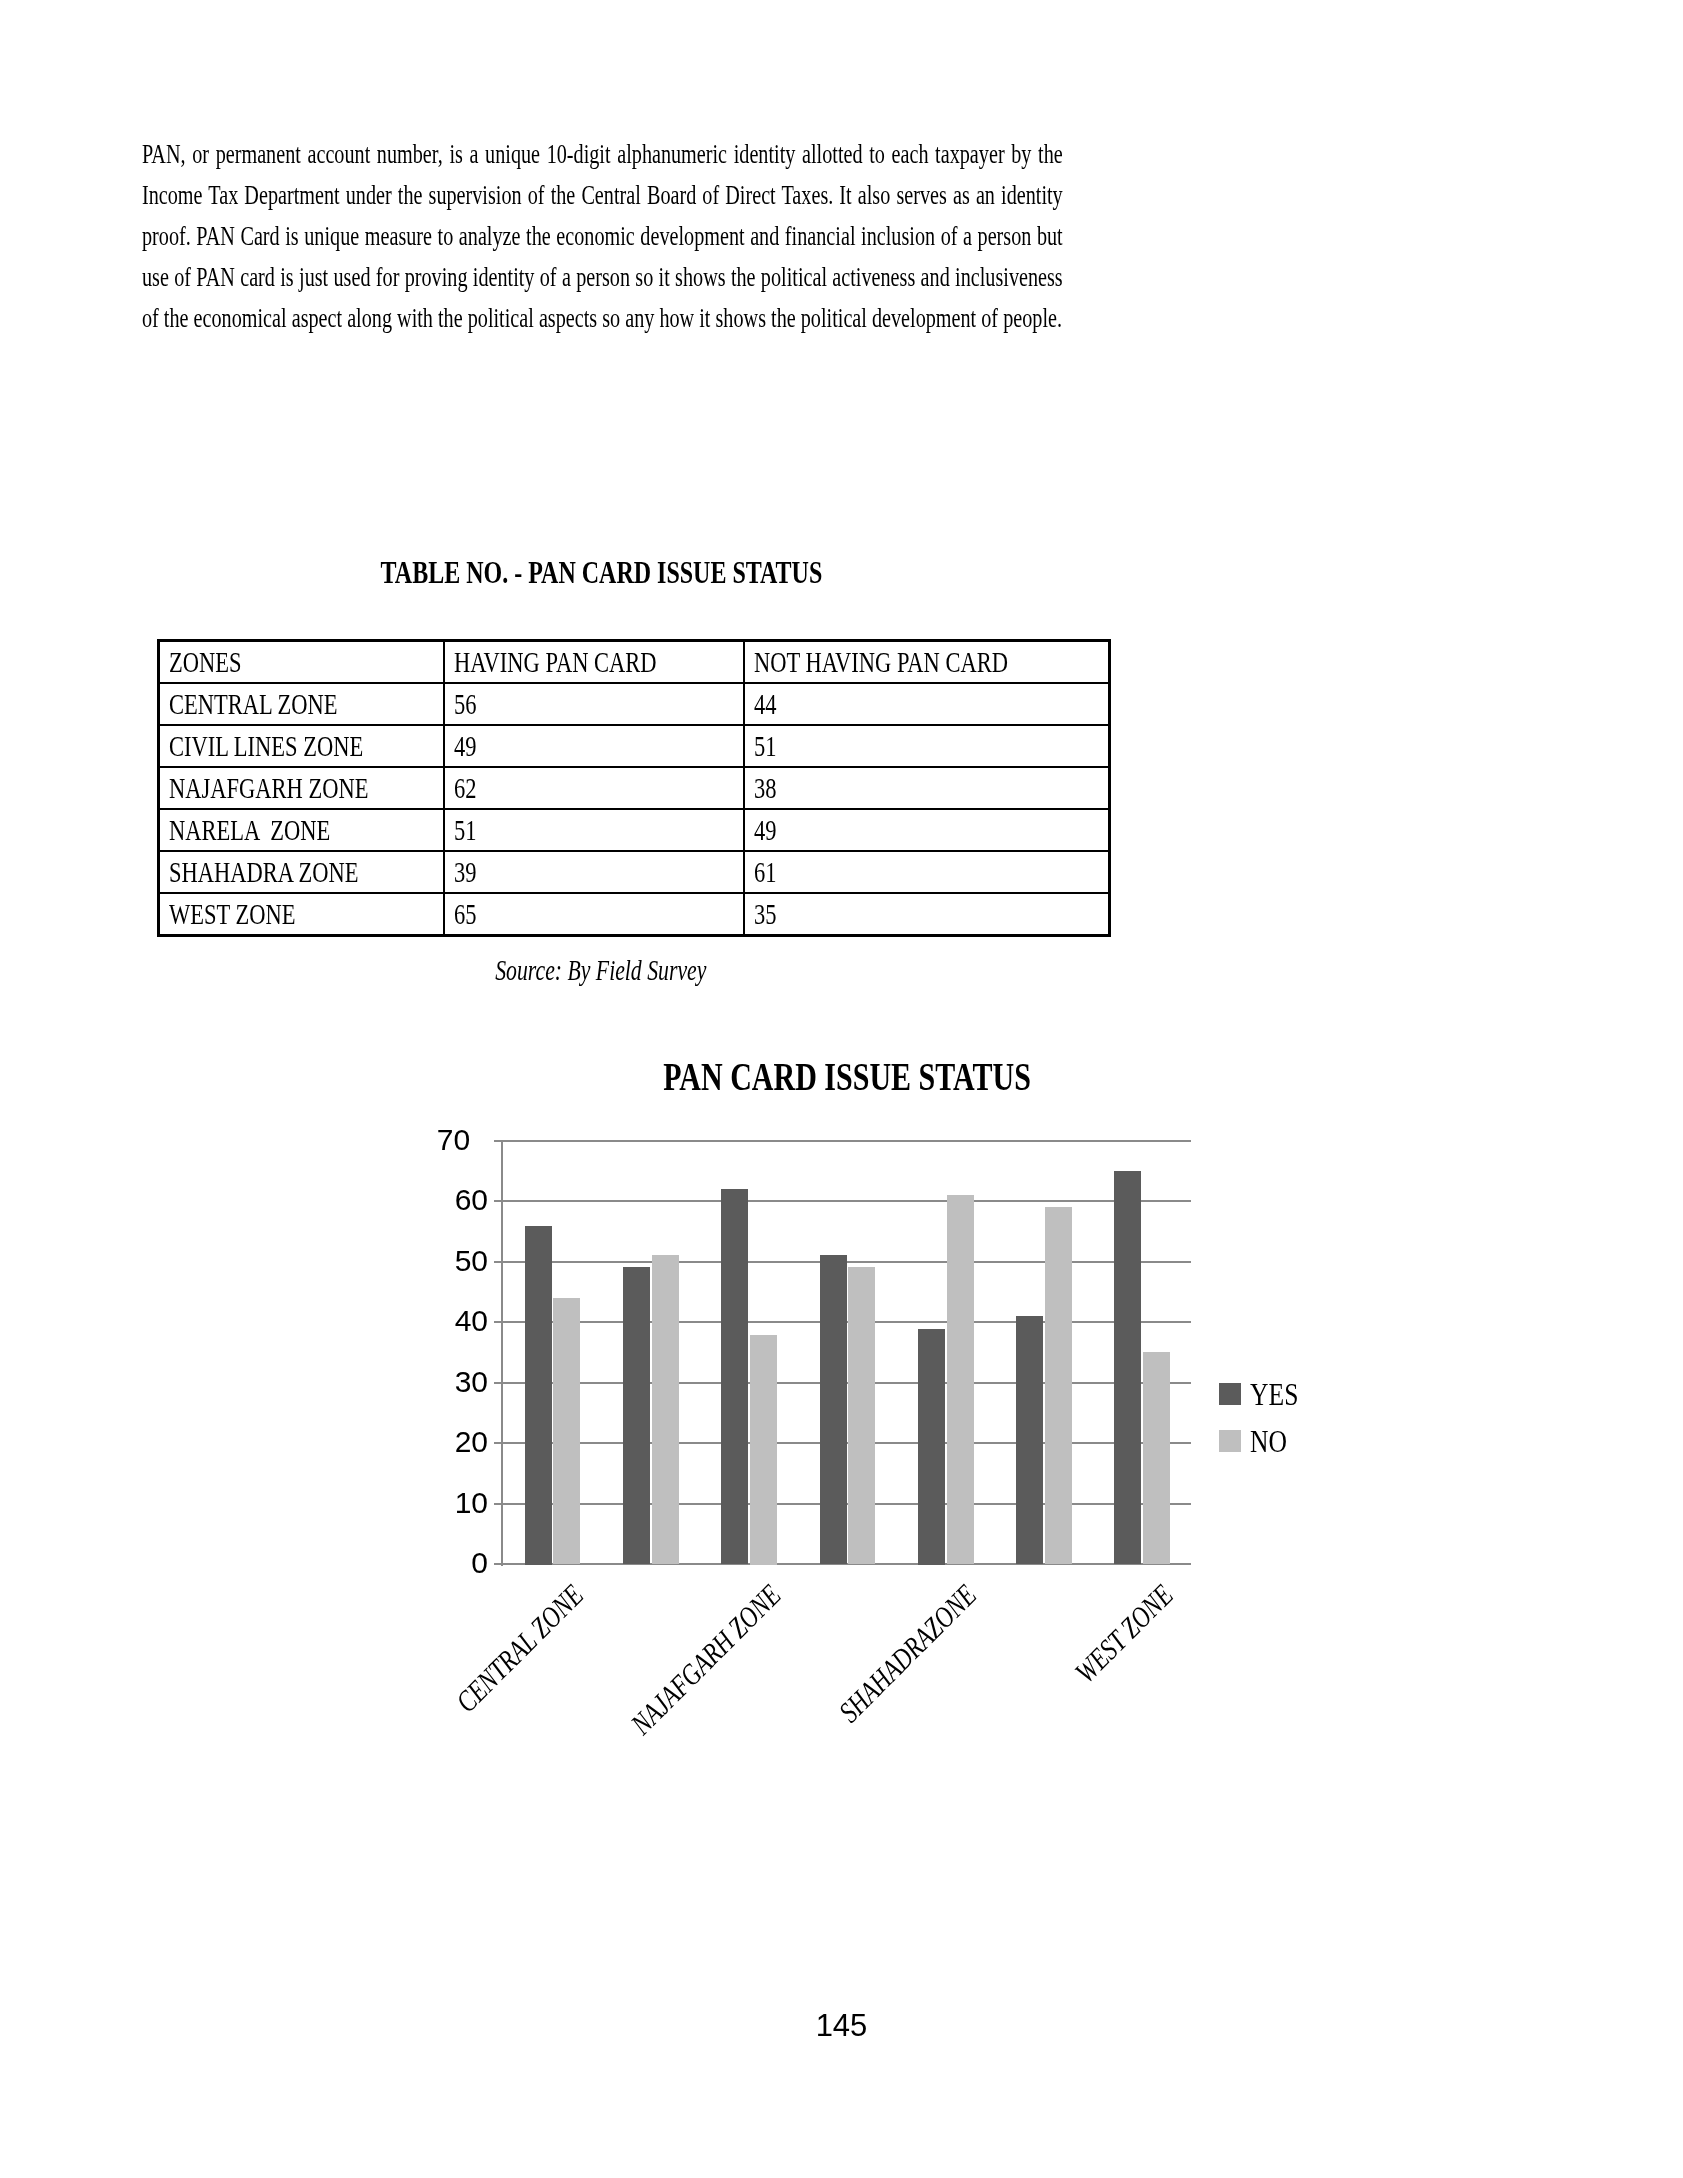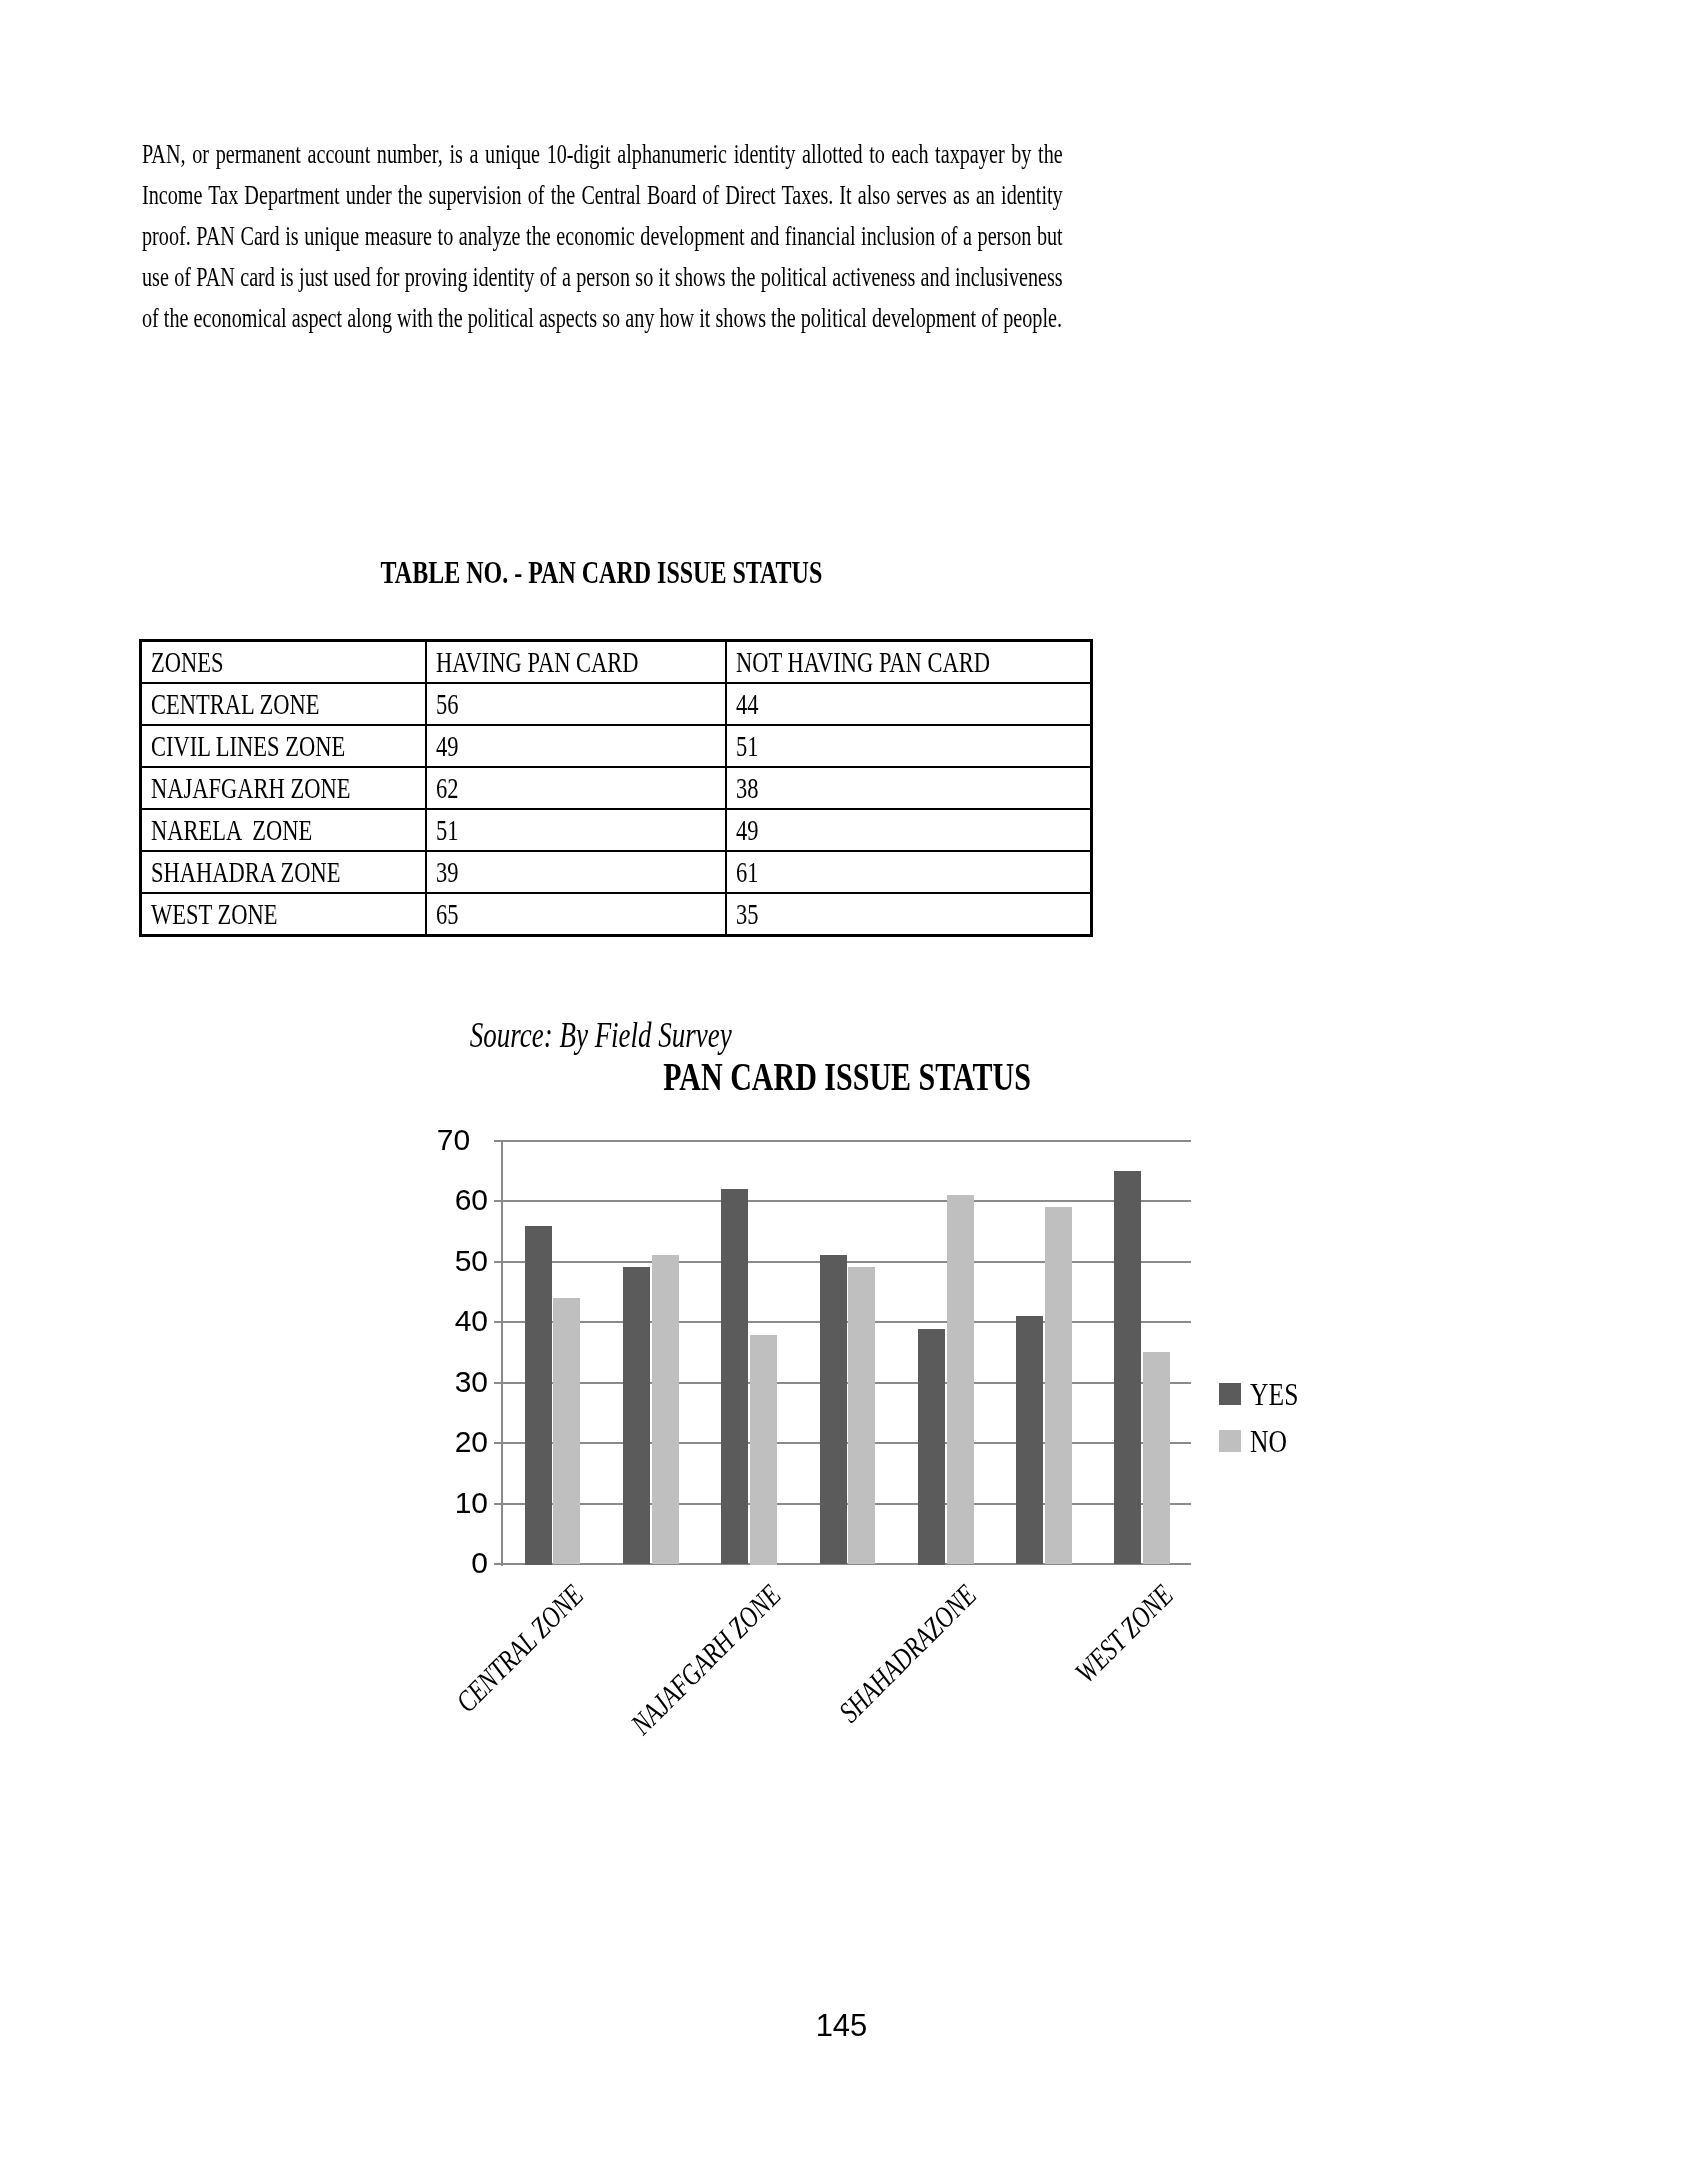--- a/index.html
+++ b/index.html
@@ -13,31 +13,31 @@
 
   .paragraph-box{left:142px;top:133px;width:921px;height:267px;}
   .paragraph-inner{
     width:1277px;transform:scaleX(0.721);transform-origin:left top;
     font-size:28px;line-height:41px;text-align:justify;
   }
 
   .table-title{left:142px;top:554px;width:918px;text-align:center;font-size:32px;font-weight:bold;}
 
   table.data-table{
-    position:absolute;left:139px;top:639px;width:918px;
+    position:absolute;left:157px;top:639px;width:918px;
     border-collapse:collapse;table-layout:fixed;border-radius:14px;
   }
   table.data-table td,table.data-table th{
     border:2px solid #000;height:40px;padding:0 0 0 9px;
     font-size:30px;font-weight:normal;text-align:left;vertical-align:middle;line-height:1;
   }
   table.data-table{border:3px solid #000;}
   .cellspan{display:inline-block;transform:scaleX(0.75);transform-origin:left center;white-space:pre;}
 
-  .source-note{left:142px;top:1014px;width:918px;text-align:center;font-size:36px;font-style:italic;}
+  .source-note{left:142px;top:954px;width:918px;text-align:center;font-size:29px;font-style:italic;}
 
   .chart-title{left:503px;top:1053px;width:688px;text-align:center;font-size:40px;font-weight:bold;}
 
   .gridline{position:absolute;height:2px;}
   .ytick-mark{position:absolute;height:2px;width:9px;}
   .spine{position:absolute;width:2px;}
   .bar{position:absolute;}
   .ylabel{
     position:absolute;width:69px;text-align:right;transform:translateY(-52%);
     font-family:"Liberation Sans", sans-serif;font-size:30px;

